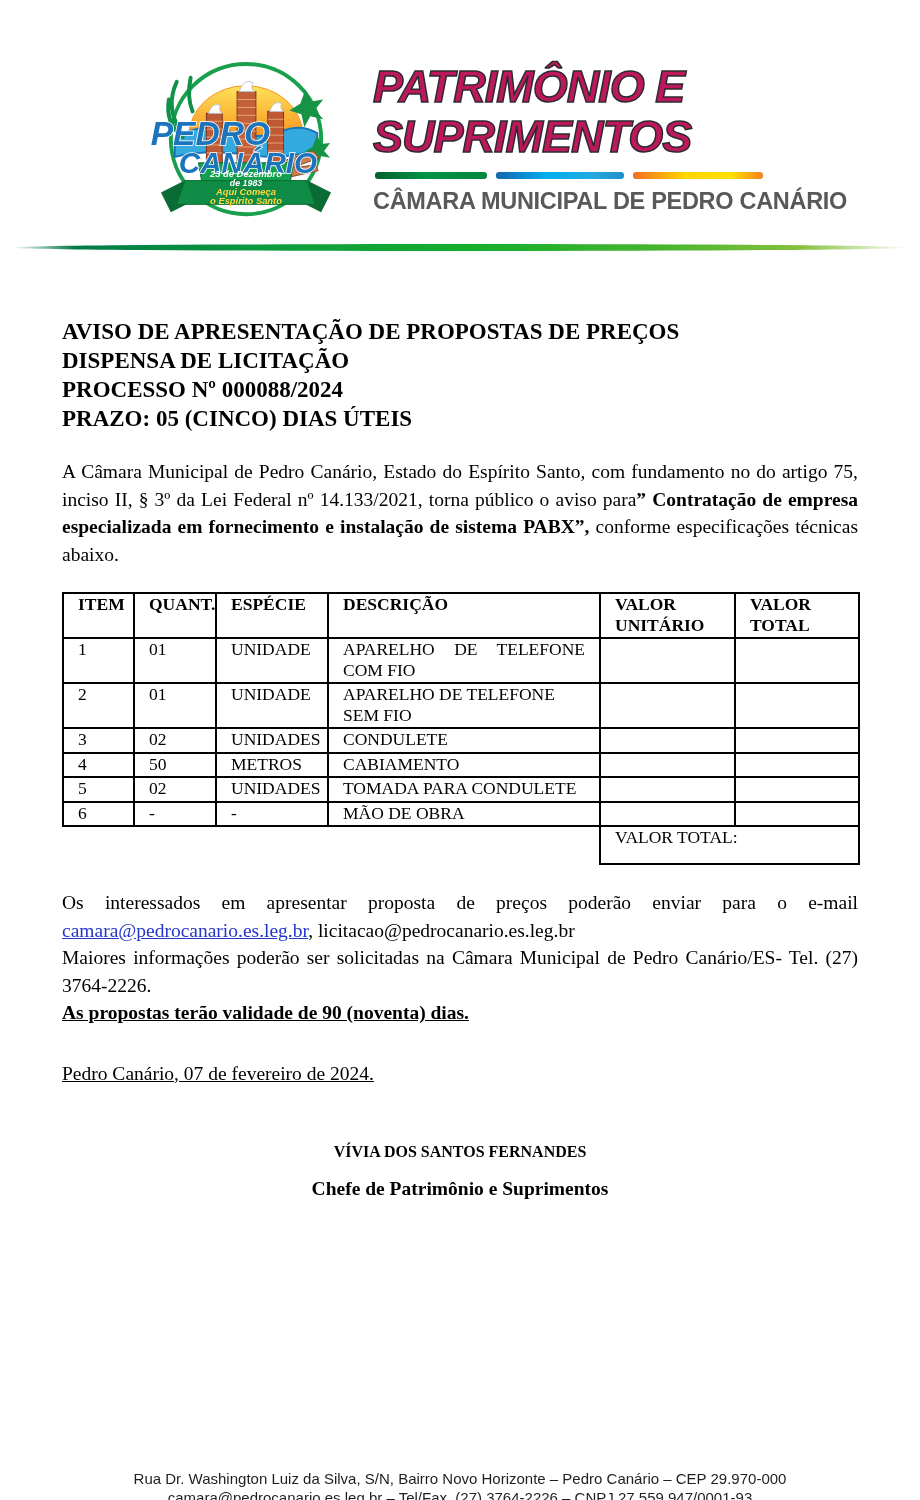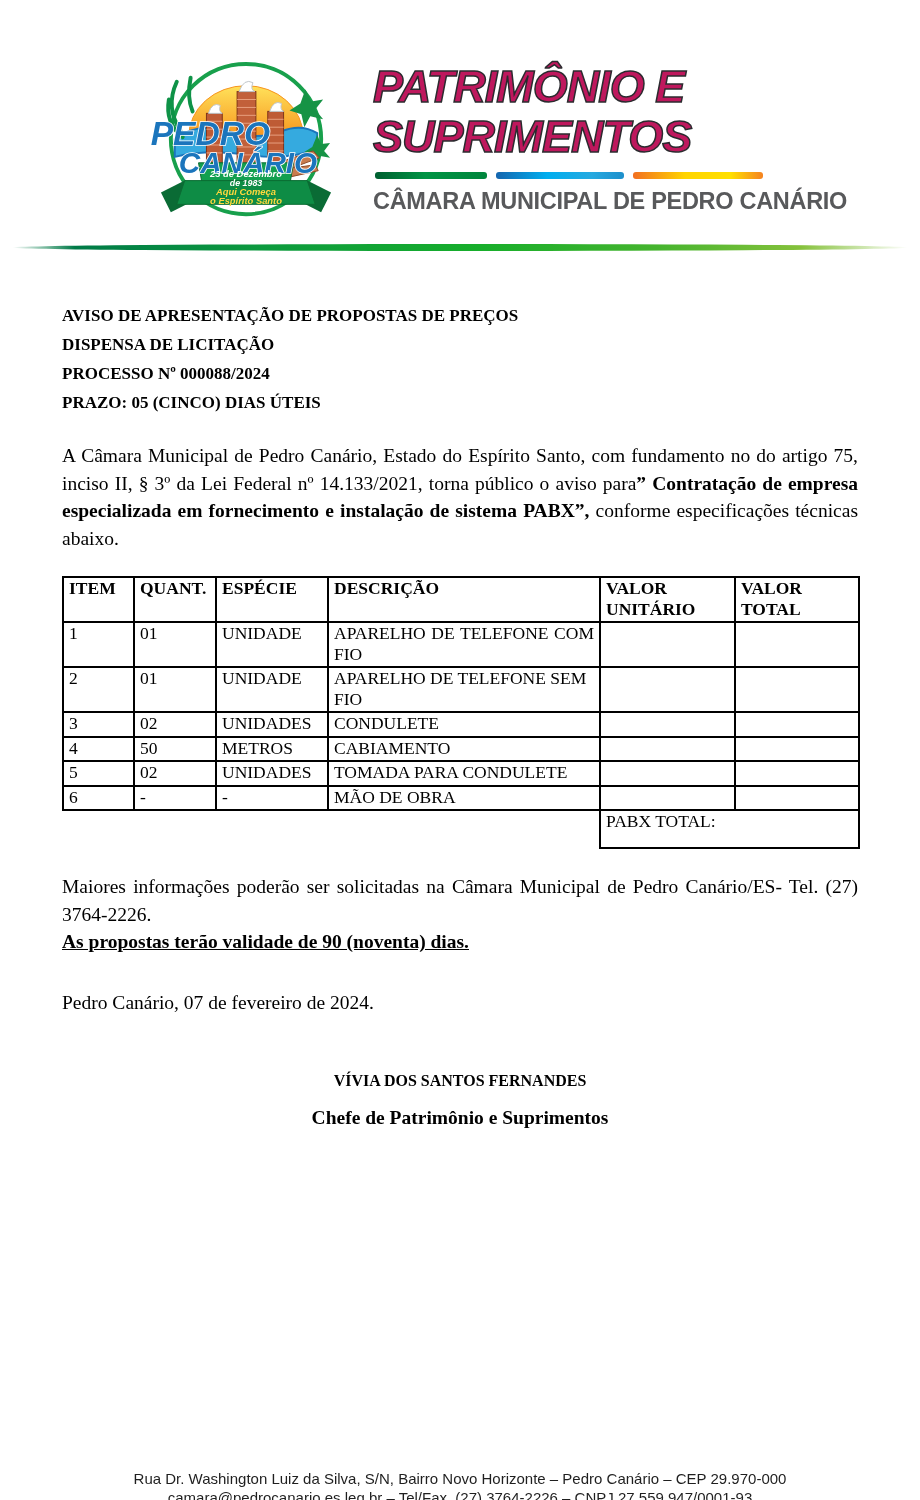--- a/index.html
+++ b/index.html
@@ -30,39 +30,39 @@
   .bar-yellow { width:130px; background:linear-gradient(90deg,#f26f21,#ffd400 40%,#ffe000 75%,#f58220); }
   .subtitle { margin-top:9px; font-size:23.5px; font-weight:bold; color:#58595b; letter-spacing:-0.3px; }
 
   .divider {
     margin:10px auto 0; width:896px; height:7px; border-radius:50%;
     background:linear-gradient(90deg, rgba(255,255,255,0), #007a47 7%, #0c9a3e 28%, #17ae2b 52%, #45b42e 72%, #85c13b 88%, rgba(255,255,255,0));
   }
 
   
   .content { padding:0 62px; font-size:19.5px; }
-  .doc-title { margin-top:50px; font-weight:bold; font-size:17px; line-height:29px; }
+  .doc-title { margin-top:66px; font-weight:bold; font-size:23px; line-height:29px; }
   .intro { margin:25px 0 0; text-align:justify; line-height:27.5px; }
 
   table.items { border-collapse:collapse; width:100%; margin-top:24px; font-size:17.5px; table-layout:fixed; }
   .items th, .items td {
-    border:2px solid #000; padding:0 5px 2px;
+    border:2px solid #000; padding:0 14px 2px;
     vertical-align:top; text-align:left; line-height:20.5px;
   }
   .items th { font-weight:bold; }
   .items td.justify { text-align:justify; }
   .items td.blank-cell { border:none; }
   .items td.total-cell { height:34px; }
 
   .body-text { margin-top:24px; line-height:27.5px; text-align:justify; }
   .body-text p { margin:0; }
   a.email { color:#2535c9; text-decoration:underline; }
   .bold-underline { font-weight:bold; text-decoration:underline; }
 
-  .date-line { margin:36px 0 16px; }
+  .date-line { margin:36px 0 16px;text-decoration:underline; }
 
   .signature { margin-top:58px; text-align:center; font-weight:bold; }
   .sig-name { font-size:16px; }
   .sig-role { font-size:19.5px; margin-top:17px; }
 
   .footer {
     position:absolute; left:0; right:0; top:1469px;
     text-align:center;
     font-family:"Liberation Sans","DejaVu Sans",sans-serif;
     font-size:15px; line-height:19px; color:#1f1f1f;
@@ -230,26 +230,28 @@
         <tr>
           <td>6</td>
           <td>-</td>
           <td>-</td>
           <td>MÃO DE OBRA</td>
           <td></td>
           <td></td>
         </tr>
         <tr>
           <td class="blank-cell" colspan="4"></td>
-          <td class="total-cell" colspan="2">PABX TOTAL:</td>
+          <td class="total-cell" colspan="2">VALOR TOTAL:</td>
         </tr>
       </tbody>
     </table>
 
     <div class="body-text">
+      <p><span>Os interessados em apresentar proposta de preços poderão enviar para o e-mail</span>
+        <a class="email" href="#">camara@pedrocanario.es.leg.br</a><span>, licitacao@pedrocanario.es.leg.br</span></p>
       <p>Maiores informações poderão ser solicitadas na Câmara Municipal de Pedro Canário/ES- Tel. (27) 3764-2226.</p>
       <p class="bold-underline">As propostas terão validade de 90 (noventa) dias.</p>
     </div>
 
     <p class="date-line">Pedro Canário, 07 de fevereiro de 2024.</p>
 
     <div class="signature">
       <div class="sig-name">VÍVIA DOS SANTOS FERNANDES</div>
       <div class="sig-role">Chefe de Patrimônio e Suprimentos</div>
     </div>

